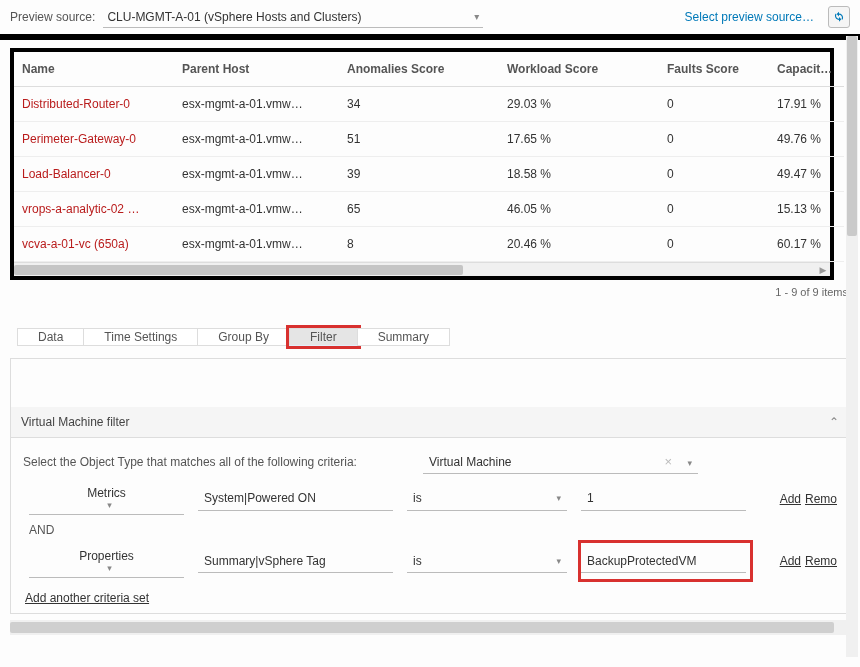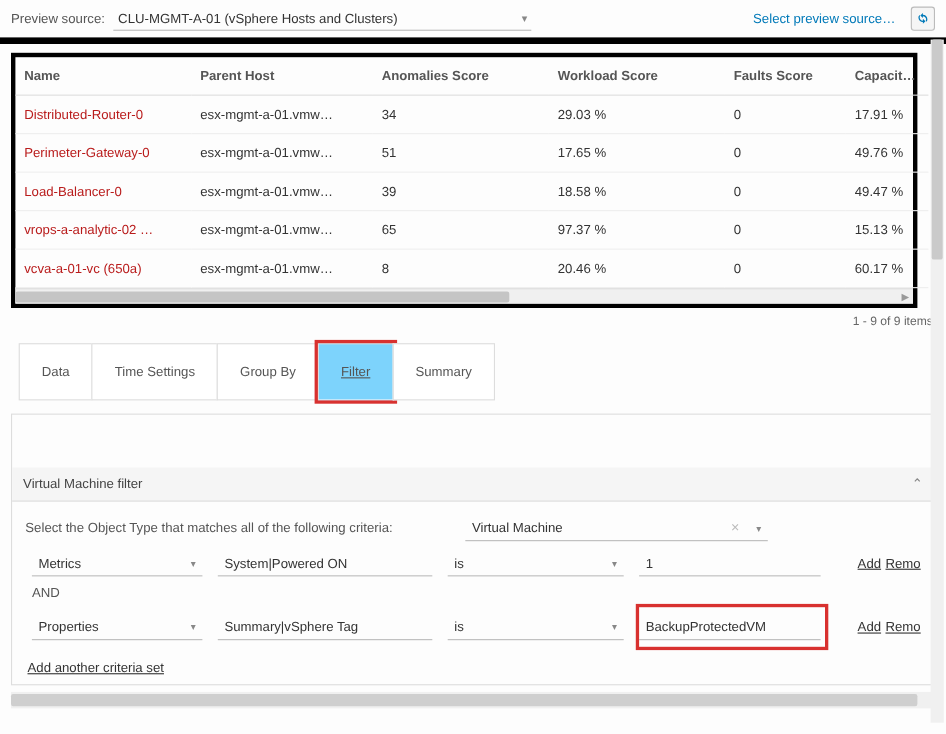--- a/index.html
+++ b/index.html
@@ -29,39 +29,39 @@
 
   .h-scrollbar { height: 14px; background: #f0f0f0; position: relative; border-top: 1px solid #ddd; }
   .h-thumb { position: absolute; top: 2px; left: 0; height: 10px; width: 55%; background: #c5c5c5; border-radius: 2px; }
   .h-arrow { position: absolute; top: 0; bottom: 0; width: 14px; display: flex; align-items: center; justify-content: center; color: #999; font-size: 9px; }
   .h-arrow.left { left: 0; }
   .h-arrow.right { right: 0; }
 
   .pager { text-align: right; color: #666; font-size: 11px; margin: 6px 12px 14px 0; }
 
   .tabs { display: flex; margin: 4px 10px 0 18px; }
-  .tab { border: 1px solid #ddd; border-bottom: 1px solid #ddd; padding: 18px 20px; font-size: 12px; color: #555; cursor: pointer; margin-left: -1px; background: #fff; }
-  .tab.active { background: #7dd3fc; border-bottom-color: #e3effa; text-decoration: underline; }
+  .tab { border: 1px solid #ddd; border-bottom: 1px solid #ddd; padding: 1px 20px; font-size: 12px; color: #555; cursor: pointer; margin-left: -1px; background: #fff; margin-top: 16px; }
+  .tab.active { background: #e5e5e5; border-bottom-color: #e3effa; }
   .tab.highlight-box { outline: 3px solid #d8312f; outline-offset: 0; }
 
   .panel { margin: 0 10px 0 10px; border: 1px solid #ddd; }
   .panel-hdr { background: #f5f5f5; border-bottom: 1px solid #ddd; padding: 8px 10px; font-size: 12px; color: #444; display: flex; align-items: center; justify-content: space-between; margin-top: 48px; }
   .panel-collapse { color: #888; cursor: pointer; font-size: 12px; }
   .panel-body { padding: 12px 12px 8px 12px; }
 
   .row { display: flex; align-items: center; margin-bottom: 8px; gap: 10px; }
   .row.crit { gap: 14px; margin-left: 6px; }
   .instr { color: #555; width: 390px; line-height: 1.5; }
 
   .underlined { border-bottom: 1px solid #bbb; padding: 4px 6px; display: flex; align-items: center; justify-content: space-between; min-height: 24px; color: #333; }
   .underlined.vm { width: 275px; }
   .sel-chev { font-size: 9px; color: #888; margin-left: 6px; }
   .clear-x { color: #bbb; margin-right: 6px; cursor: pointer; font-size: 13px; }
 
-  .w-type { width: 155px; }
+  .w-type { width: 155px; flex-direction: column; }
   .w-sub { width: 195px; }
   .w-op { width: 160px; }
   .w-val { width: 165px; }
 
   .and-label { color: #555; margin-left: 6px; font-size: 12px; }
   .action-links { margin-left: auto; }
   .action-links span { text-decoration: underline; color: #333; cursor: pointer; margin-left: 4px; }
 
   .highlight-value { outline: 3px solid #d8312f; padding: 6px 4px 6px 0; }
 
@@ -129,21 +129,21 @@
             <td>esx-mgmt-a-01.vmw…</td>
             <td>39</td>
             <td>18.58 %</td>
             <td>0</td>
             <td>49.47 %</td>
           </tr>
           <tr>
             <td class="link-cell">vrops-a-analytic-02 …</td>
             <td>esx-mgmt-a-01.vmw…</td>
             <td>65</td>
-            <td>97.37 %</td>
+            <td>46.05 %</td>
             <td>0</td>
             <td>15.13 %</td>
           </tr>
           <tr>
             <td class="link-cell">vcva-a-01-vc (650a)</td>
             <td>esx-mgmt-a-01.vmw…</td>
             <td>8</td>
             <td>20.46 %</td>
             <td>0</td>
             <td>60.17 %</td>

